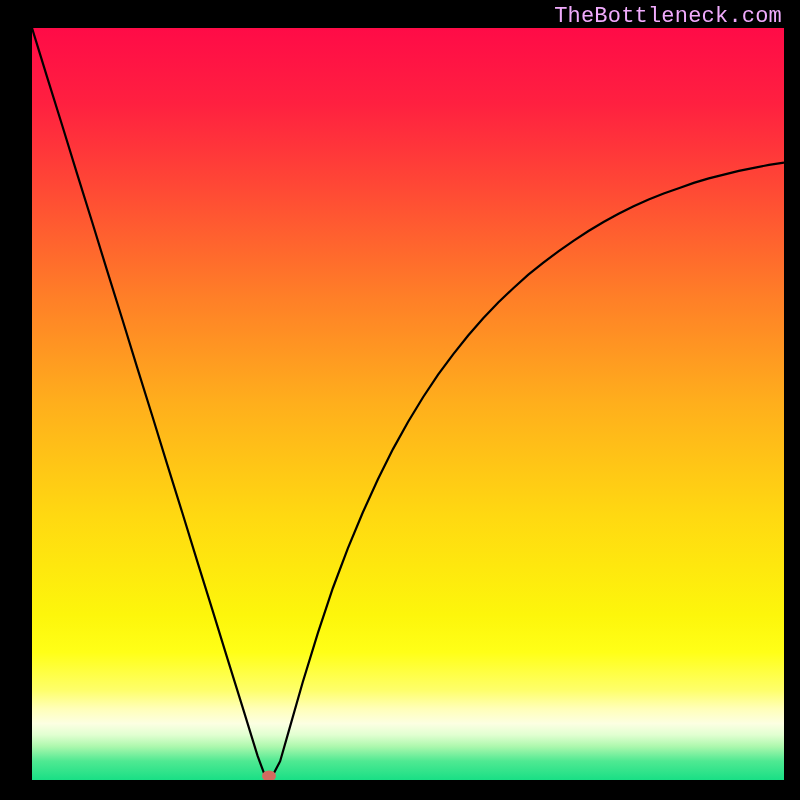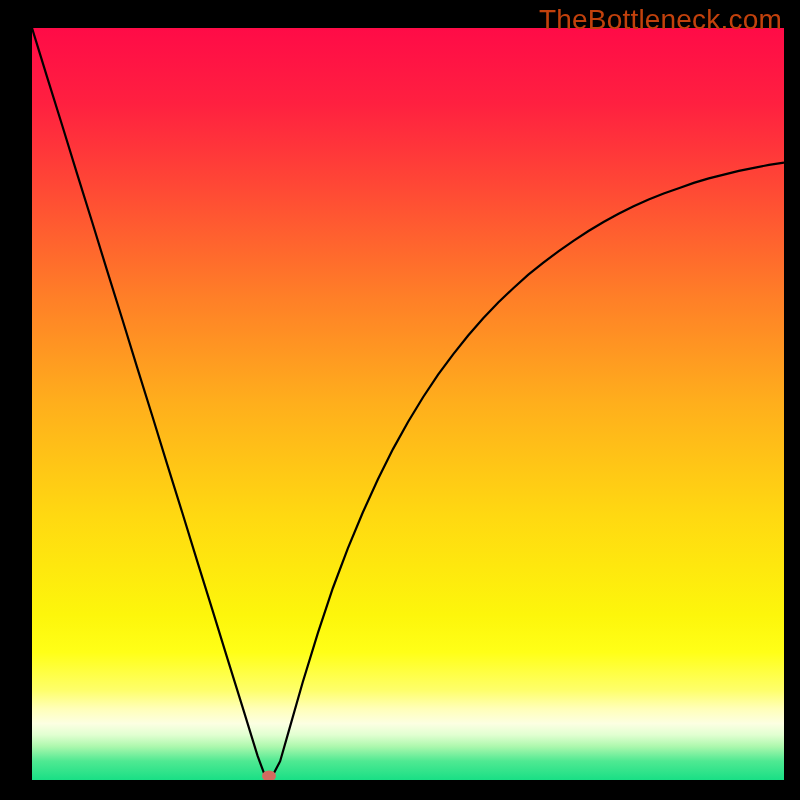--- a/index.html
+++ b/index.html
@@ -8,25 +8,26 @@
     height: 800px;
     background: #000;
     position: relative;
     font-family: Arial, Helvetica, sans-serif;
     overflow: hidden;
   }
   .watermark {
     position: absolute;
     top: 4px;
     right: 18px;
-    color: #c2410c;
-    font-size: 28px;
+    color: #f0abfc;
+    font-size: 22px;
     font-weight: 500;
     z-index: 10;
     letter-spacing: 0.2px;
+    font-family: Liberation Mono, monospace;
   }
   .plot-area {
     position: absolute;
     left: 32px;
     top: 28px;
     width: 752px;
     height: 752px;
     overflow: hidden;
   }
   .gradient {

